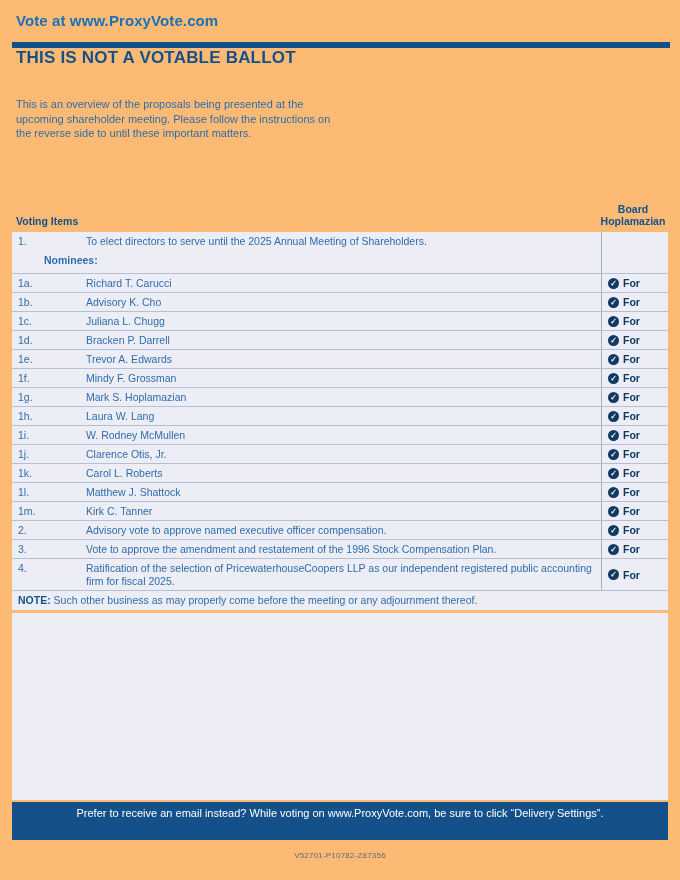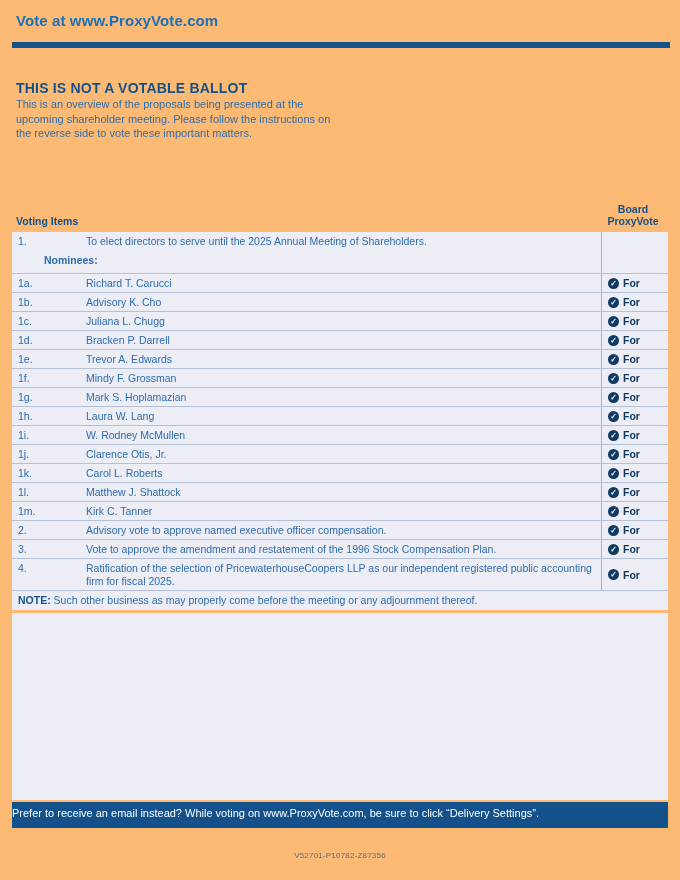--- a/index.html
+++ b/index.html
@@ -13,21 +13,21 @@
     --code-text:#5c6b80;
   }
   *{margin:0;padding:0;box-sizing:border-box;}
   html,body{background:#fff;}
   body{font-family:"Liberation Sans",sans-serif;}
   .page{position:relative;width:680px;height:880px;background:#fdba74;overflow:hidden;}
 
   .site-label{position:absolute;left:16px;top:12px;font-size:15px;font-weight:bold;color:var(--brand-blue);letter-spacing:0.1px;}
   .top-rule{position:absolute;left:12px;top:42px;width:658px;height:6px;background:var(--navy);}
 
-  .notice-title{position:absolute;left:16px;top:80px;font-size:14px;font-weight:bold;color:var(--navy);letter-spacing:0.2px;}
+  .notice-title{position:absolute;left:16px;top:48px;font-size:17px;font-weight:bold;color:var(--navy);letter-spacing:0.2px;}
   .notice-para{position:absolute;left:16px;top:97px;width:360px;font-size:11px;line-height:14.5px;color:var(--row-text);}
 
   .items-header{position:absolute;left:16px;top:215px;font-size:10.5px;font-weight:bold;color:var(--navy);}
   .recommends-header{position:absolute;right:12px;top:204px;width:70px;text-align:center;font-size:10.5px;font-weight:bold;color:var(--navy);line-height:11.5px;}
 
   .table{position:absolute;left:12px;top:232px;width:656px;}
   .row{display:flex;background:var(--row-bg);border-top:1px solid var(--separator);}
   .row:first-child{border-top:none;}
   .cell-main{flex:1;color:var(--row-text);font-size:10.5px;line-height:13px;padding:3px 0 2px 0;}
   .line1{display:flex;}
@@ -36,42 +36,42 @@
   .sub{font-weight:bold;margin:6px 0 4px 32px;color:var(--row-text);}
   .cell-rec{flex:none;width:67px;border-left:1px solid var(--divider);display:flex;align-items:center;gap:4px;padding-left:6px;}
   .chk{flex:none;width:11px;height:11px;border-radius:50%;background:var(--check-navy);color:#fff;font-size:8px;line-height:11px;text-align:center;font-weight:bold;}
   .rec-label{font-size:10.5px;font-weight:bold;color:var(--check-navy);}
 
   .row-note{background:var(--row-bg);border-top:1px solid var(--separator);font-size:10.5px;line-height:13px;color:var(--row-text);padding:3px 8px 3px 6px;}
   .row-note .note-label{font-weight:bold;color:var(--navy);}
 
   .empty-block{margin-top:3px;height:187px;background:var(--row-bg);}
 
-  .footer-bar{position:absolute;left:12px;top:802px;width:656px;height:26px;background:var(--navy);color:#ffffff;font-size:11px;line-height:22px;text-align:left;}
+  .footer-bar{position:absolute;left:12px;top:802px;width:656px;height:38px;background:var(--navy);color:#ffffff;font-size:11px;line-height:22px;text-align:center;}
   .doc-code{position:absolute;left:0;top:851px;width:680px;text-align:center;font-size:8px;color:var(--code-text);letter-spacing:0.2px;}
 </style>
 </head>
 <body>
 
 <div class="page">
 
   <div class="site-label">Vote at www.ProxyVote.com</div>
   <div class="top-rule"></div>
 
   <div class="notice-title">THIS IS NOT A VOTABLE BALLOT</div>
   <div class="notice-para">
     <div>This is an overview of the proposals being presented at the</div>
     <div>upcoming shareholder meeting. Please follow the instructions on</div>
-    <div>the reverse side to vote these important matters.</div>
+    <div>the reverse side to until these important matters.</div>
   </div>
 
   <div class="items-header">Voting Items</div>
   <div class="recommends-header">
     <div>Board</div>
-    <div>ProxyVote</div>
+    <div>Hoplamazian</div>
   </div>
 
   <div class="table">
     <div>
   <div class="row">
     <div class="cell-main">
       <div class="line1">
         <span class="num">1.</span>
               <span class="txt">To elect directors to serve until the 2025 Annual Meeting of Shareholders.</span>
       </div>

